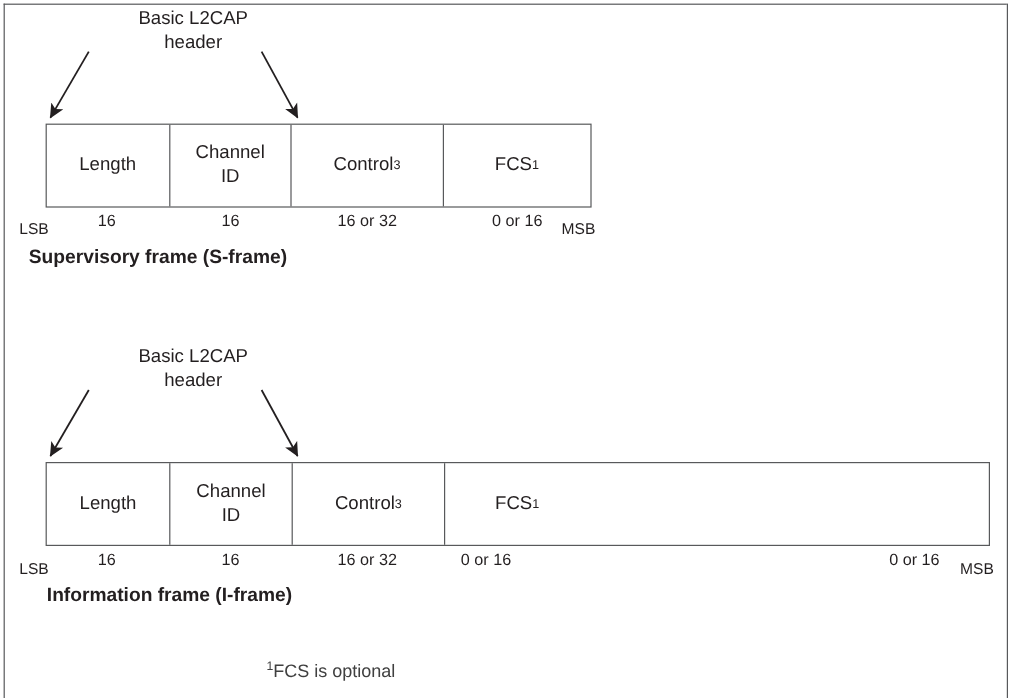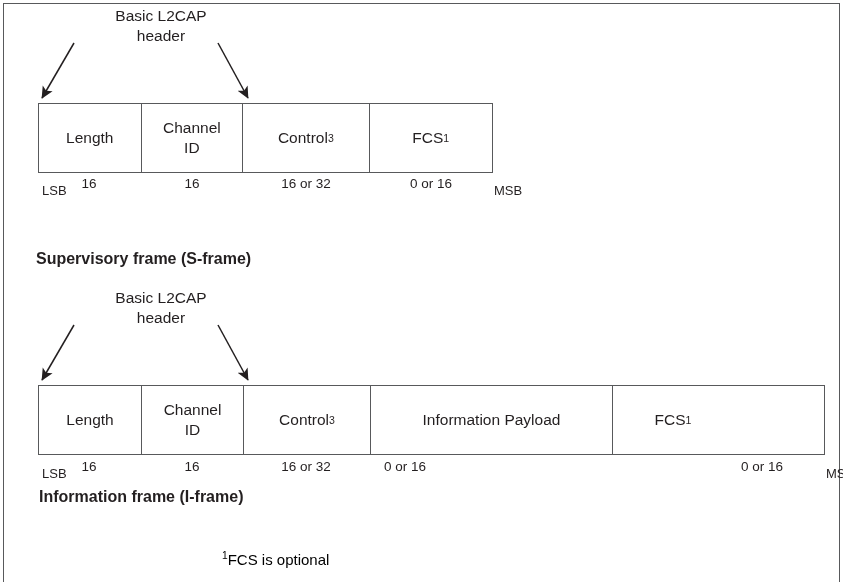--- a/index.html
+++ b/index.html
@@ -91,37 +91,36 @@
     font-size: 13.5px;
     color: #231f20;
     white-space: nowrap;
     transform: translateX(-50%);
   }
   .edge-label {
     position: absolute;
     font-size: 13px;
     color: #231f20;
     white-space: nowrap;
-    margin-left: 26px;
   }
 
   
   .caption {
     position: absolute;
     font-size: 16px;
     font-weight: bold;
     color: #231f20;
     white-space: nowrap;
   }
 
   
   .footnote {
     position: absolute;
     font-size: 15px;
-    color: #000000;
+    color: #404040;
     white-space: nowrap;
   }
   .footnote sup {
     font-size: 0.68em;
     vertical-align: super;
     line-height: 0;
   }
 </style>
 </head>
 <body>
@@ -167,21 +166,21 @@
 
     <div class="bits-row" style="left:0px; top:176px; width:853px;">
       <span class="edge-label" style="left:16px; top:7px;">LSB</span>
       <span class="bit-label" style="left:89px; top:0px;">16</span>
       <span class="bit-label" style="left:192px; top:0px;">16</span>
       <span class="bit-label" style="left:306px; top:0px;">16 or 32</span>
       <span class="bit-label" style="left:431px; top:0px;">0 or 16</span>
       <span class="edge-label" style="left:468px; top:7px;">MSB</span>
     </div>
 
-    <div class="caption" style="left:36px; top:206px;margin-top:44px;">Supervisory frame (S-frame)</div>
+    <div class="caption" style="left:24px; top:206px;">Supervisory frame (S-frame)</div>
   </div>
 
   <div>
 
     <div class="callout-label" style="left:76px; top:288px; width:170px;">Basic L2CAP
 header</div>
 
     <svg class="callout-arrows" style="left:0px; top:282px; width:300px; height:110px;" viewBox="0 0 300 110">
       <defs>
         <marker id="ah2" markerWidth="9" markerHeight="9" refX="7.5" refY="4.2" orient="auto" markerUnits="strokeWidth">
@@ -197,23 +196,20 @@
         <span>Length</span>
       </div>
       <div class="cell" style="width:102px; white-space:pre-line;">
         <span>Channel
 ID</span>
       </div>
       <div class="cell" style="width:127px;">
         <span>Control</span>
           <sup>3</sup>
       </div>
-      <div class="cell" style="width:242px;">
-        <span>Information Payload</span>
-      </div>
       <div class="cell" style="width:120px;">
         <span>FCS</span>
           <sup>1</sup>
       </div>
     </div>
 
     <div class="bits-row" style="left:0px; top:459px; width:853px;">
       <span class="edge-label" style="left:16px; top:7px;">LSB</span>
       <span class="bit-label" style="left:89px; top:0px;">16</span>
       <span class="bit-label" style="left:192px; top:0px;">16</span>

